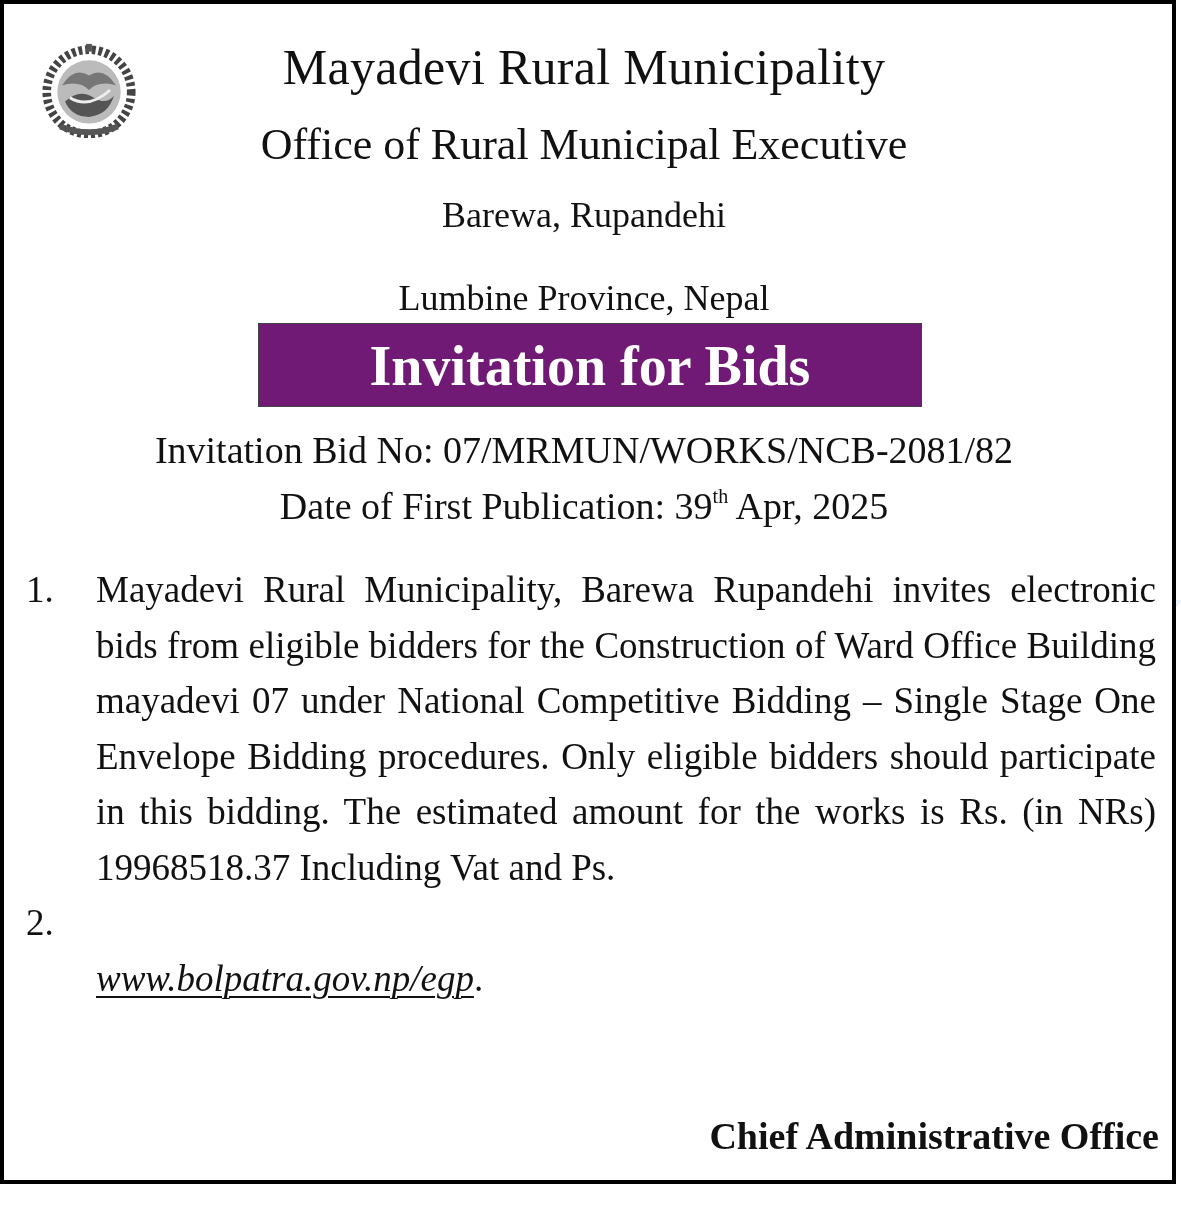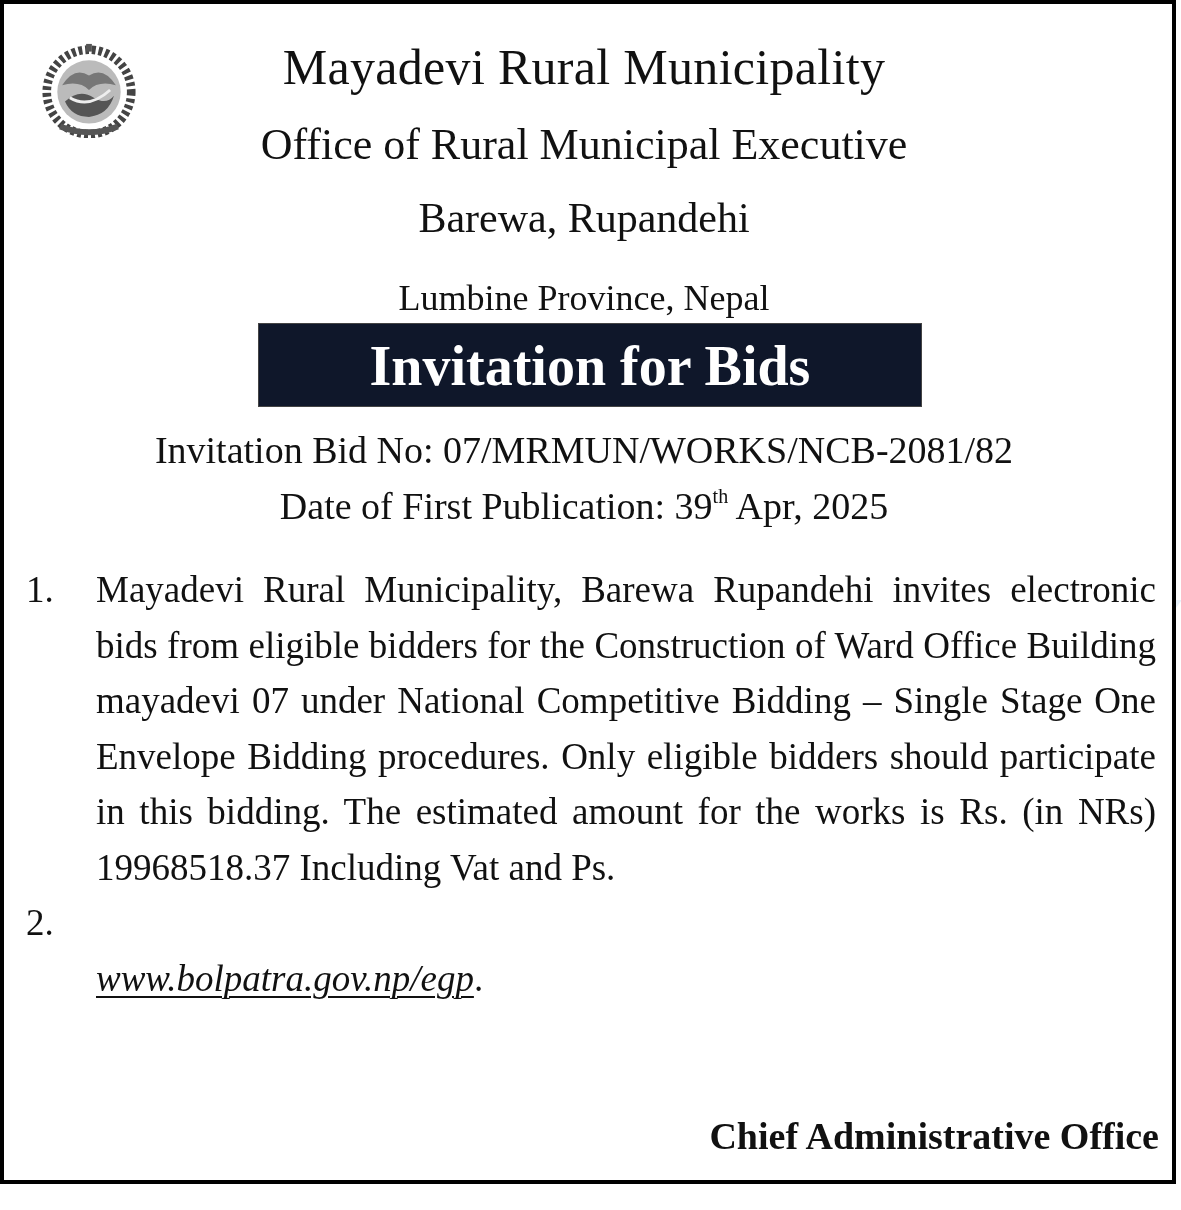--- a/index.html
+++ b/index.html
@@ -2,23 +2,23 @@
 <html><head>
   <meta charset="utf-8">
   <style>
     html, body { margin: 0; padding: 0; background: #ffffff; }
     body { width: 1181px; height: 1210px; position: relative; overflow: hidden; font-family: "Liberation Serif", "DejaVu Serif", serif; color: #111; }
     .frame { position: absolute; left: 0; top: 0; width: 1168px; height: 1176px; border: 4px solid #000; background: #fff; }
     .emblem { position: absolute; left: 40px; top: 42px; width: 98px; height: 96px; }
     .center { position: absolute; left: 0; width: 1168px; text-align: center; font-weight: normal; white-space: nowrap; }
     .t1 { top: 38px; font-size: 50px; letter-spacing: 0.3px; }
     .t2 { top: 119px; font-size: 44px; }
-    .t3 { top: 194px; font-size: 42px; }
+    .t3 { top: 194px; font-size: 36px; }
     .t4 { top: 257px; font-size: 36px; margin-top: 20px; }
-    .banner { position: absolute; left: 258px; top: 323px; width: 662px; height: 82px; background: #0f172a; color: #fff; text-align: center; font-weight: bold; font-size: 56px; line-height: 84px; border: 1px solid #444; }
+    .banner { position: absolute; left: 258px; top: 323px; width: 662px; height: 82px; background: #701a75; color: #fff; text-align: center; font-weight: bold; font-size: 56px; line-height: 84px; border: 1px solid #444; }
     .bidno { top: 428px; font-size: 38px; }
     .pubdate { top: 484px; font-size: 38px; }
     .pubdate sup { font-size: 20px; vertical-align: 16px; }
     .list { position: absolute; left: 22px; top: 562px; width: 1134px; font-size: 37px; line-height: 55.5px; }
     .item { position: relative; padding-left: 74px; text-align: justify; text-align-last: left; }
     .num { position: absolute; left: 4px; top: 0; }
     .link { color: #111; text-decoration: underline; text-decoration-thickness: 2px; text-underline-offset: 5px; font-style: italic; }
     .sign { position: absolute; right: 22px; top: 1114px; font-weight: bold; font-size: 38px; }
     .source { position: absolute; right: 12px; top: 1186px; font-family: Liberation Serif, serif; font-style: italic; font-size: 20px; color: #222; margin-top: 24px; }
     .wm { position: absolute; pointer-events: none; }

